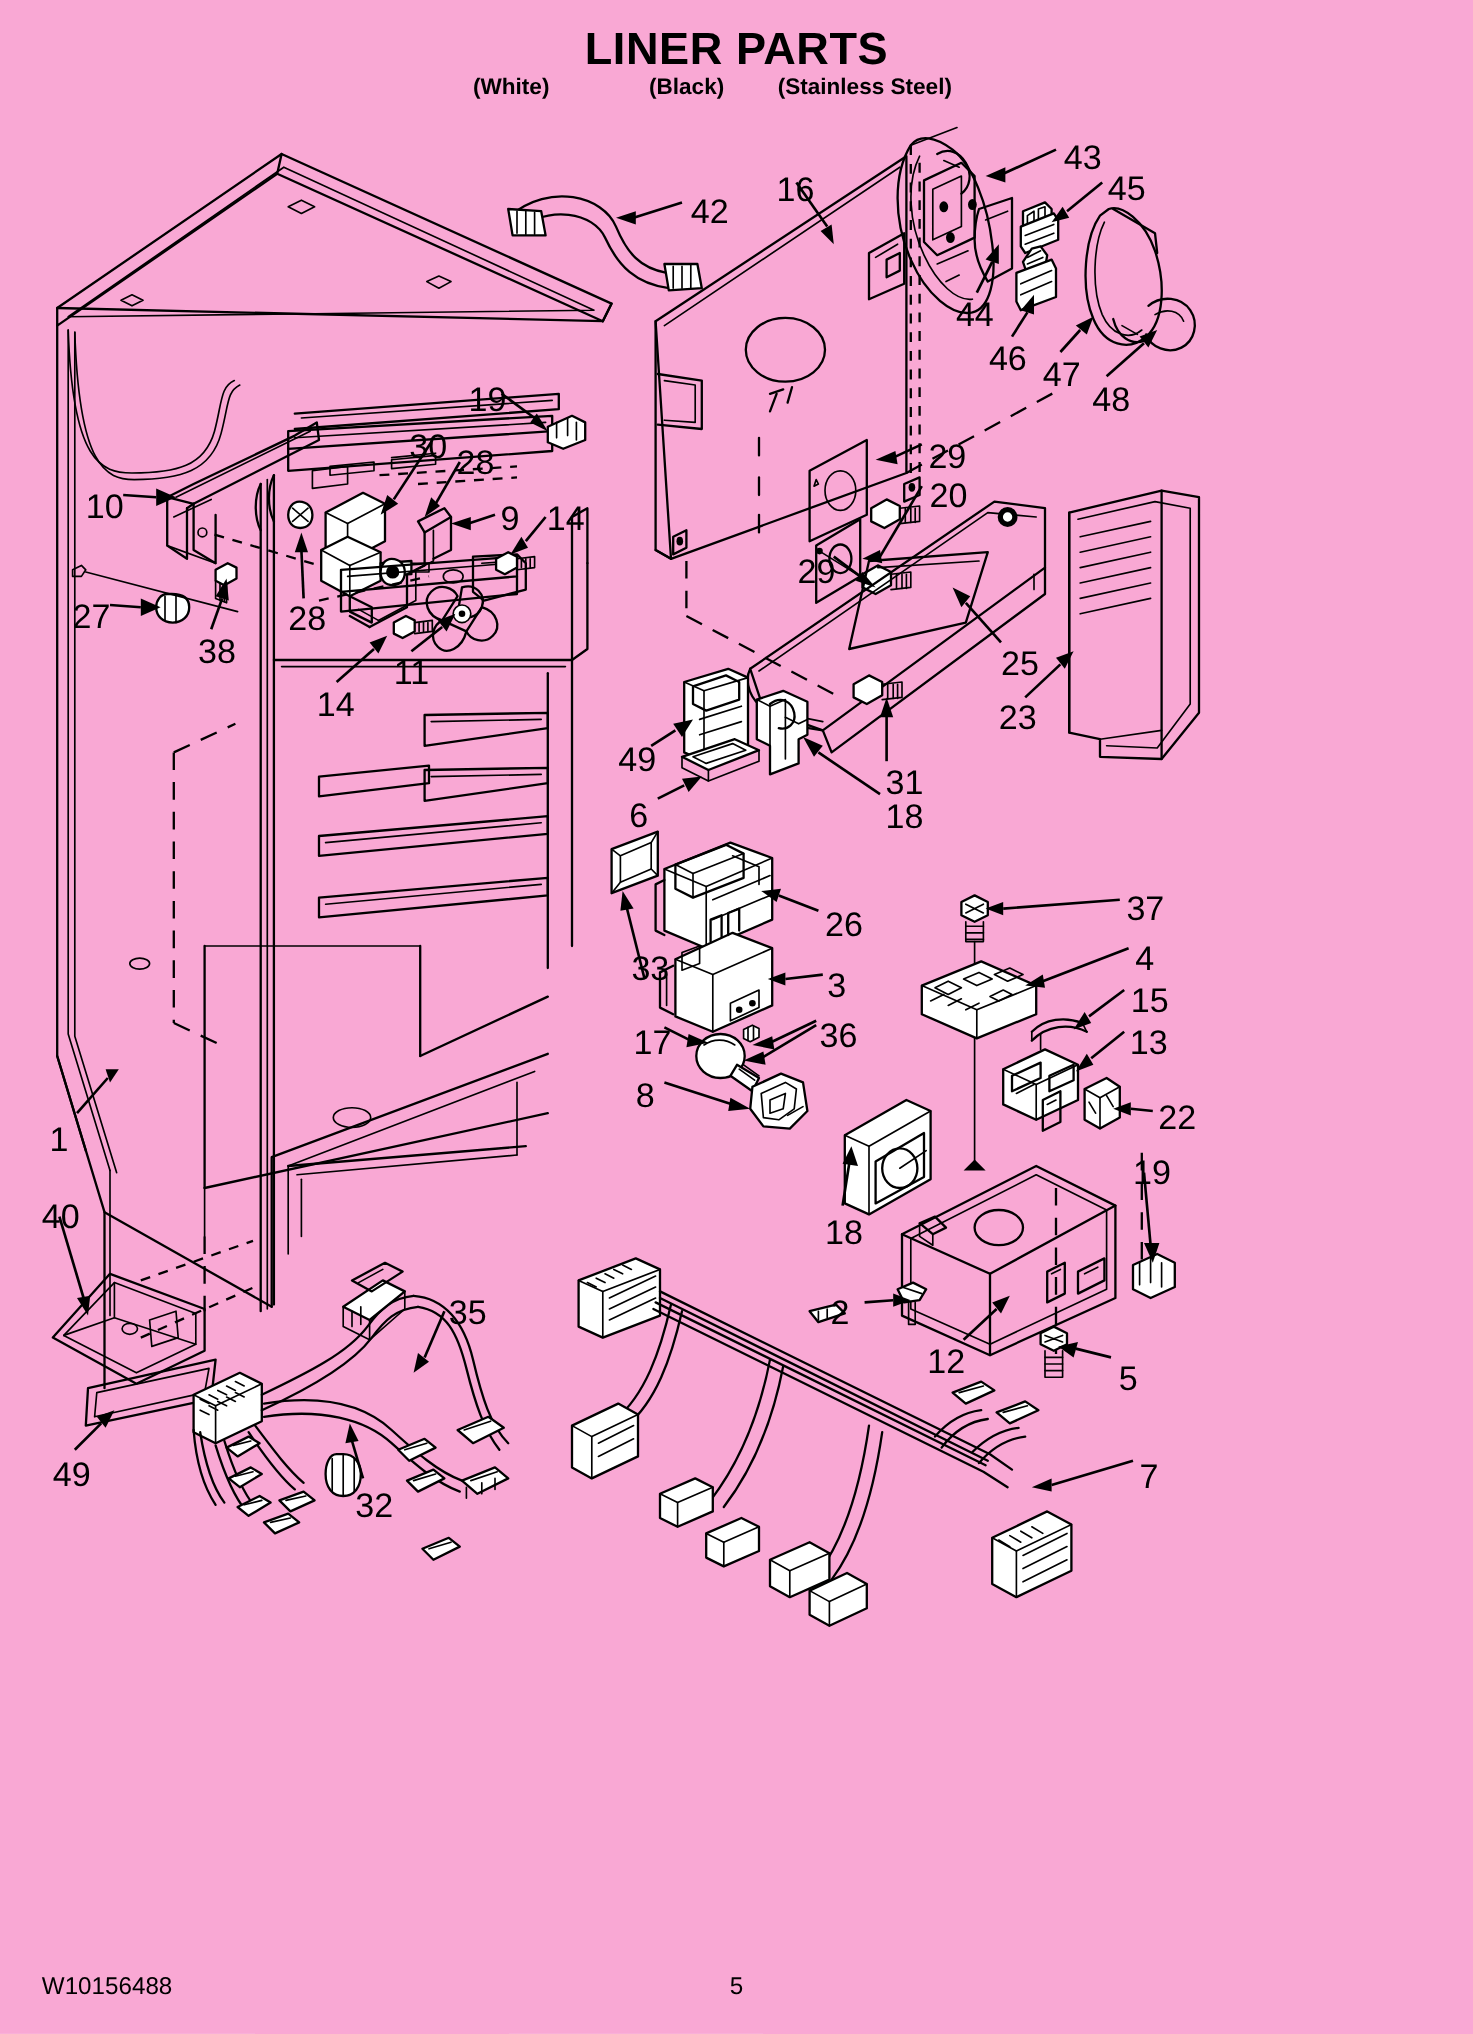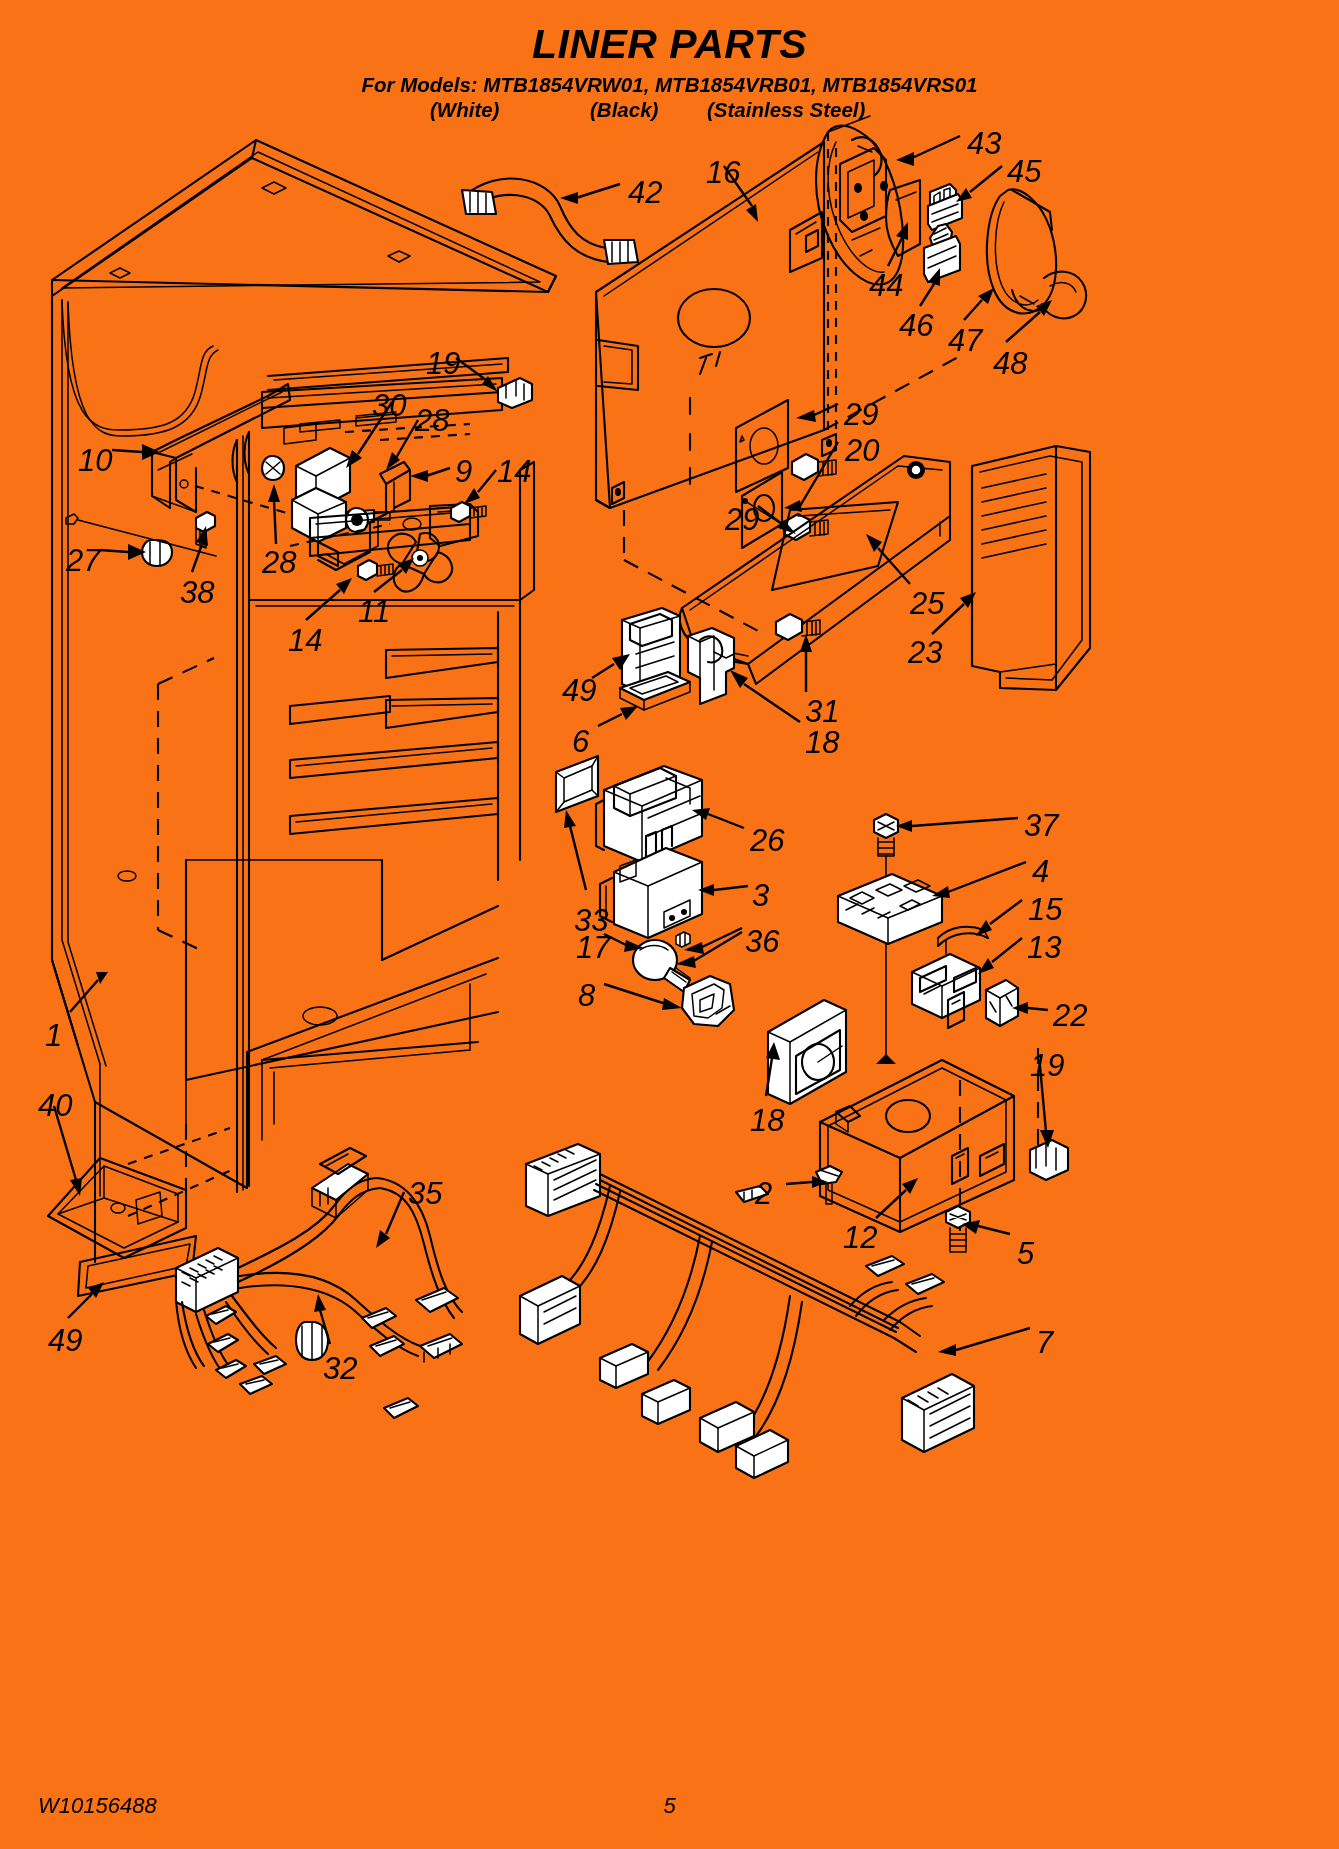--- a/index.html
+++ b/index.html
@@ -8,23 +8,22 @@
     background: #ffffff;
   }
   body {
     font-family: "Liberation Sans", sans-serif;
     color: #000000;
   }
   #page {
     position: relative;
     width: 1339px;
     height: 1849px;
-    background: #f97316;
+    background: #f9a8d4;
     overflow: hidden;
-    font-style: italic;
   }
 
   
   #header {
     position: absolute;
     left: 0;
     top: 24px;
     width: 1339px;
     text-align: center;
   }
@@ -925,21 +924,20 @@
 
         <path class="lead" d="M592 678 L614 664"></path>
         <path class="fill-k" d="M612 658 L630 654 L620 670 Z"></path>
       </g>
 
     </svg>
   </div>
 
   <div id="header">
     <div id="main-title">LINER PARTS</div>
-    <div id="models-line">For Models: MTB1854VRW01, MTB1854VRB01, MTB1854VRS01</div>
     <div id="colors-line">
       <span class="color-word" style="left:430px;">(White)</span>
       <span class="color-word" style="left:590px;">(Black)</span>
       <span class="color-word" style="left:707px;">(Stainless Steel)</span>
     </div>
   </div>
 
   <div id="callouts">
     <span class="callout" style="left:45px;  top:1020px;">1</span>
     <span class="callout" style="left:755px; top:1178px;">2</span>
@@ -970,21 +968,21 @@
     <span class="callout" style="left:910px; top:588px;">25</span>
     <span class="callout" style="left:750px; top:825px;">26</span>
     <span class="callout" style="left:66px;  top:545px;">27</span>
     <span class="callout" style="left:415px; top:405px;">28</span>
     <span class="callout" style="left:262px; top:547px;">28</span>
     <span class="callout" style="left:844px; top:399px;">29</span>
     <span class="callout" style="left:725px; top:504px;">29</span>
     <span class="callout" style="left:372px; top:390px;">30</span>
     <span class="callout" style="left:805px; top:696px;">31</span>
     <span class="callout" style="left:323px; top:1353px;">32</span>
-    <span class="callout" style="left:574px; top:905px;">33</span>
+    <span class="callout" style="left:574px; top:865px;">33</span>
     <span class="callout" style="left:745px; top:926px;">36</span>
     <span class="callout" style="left:1024px;top:810px;">37</span>
     <span class="callout" style="left:180px; top:577px;">38</span>
     <span class="callout" style="left:38px;  top:1090px;">40</span>
     <span class="callout" style="left:48px;  top:1325px;">49</span>
     <span class="callout" style="left:628px; top:177px;">42</span>
     <span class="callout" style="left:967px; top:128px;">43</span>
     <span class="callout" style="left:869px; top:270px;">44</span>
     <span class="callout" style="left:1007px;top:156px;">45</span>
     <span class="callout" style="left:899px; top:310px;">46</span>

